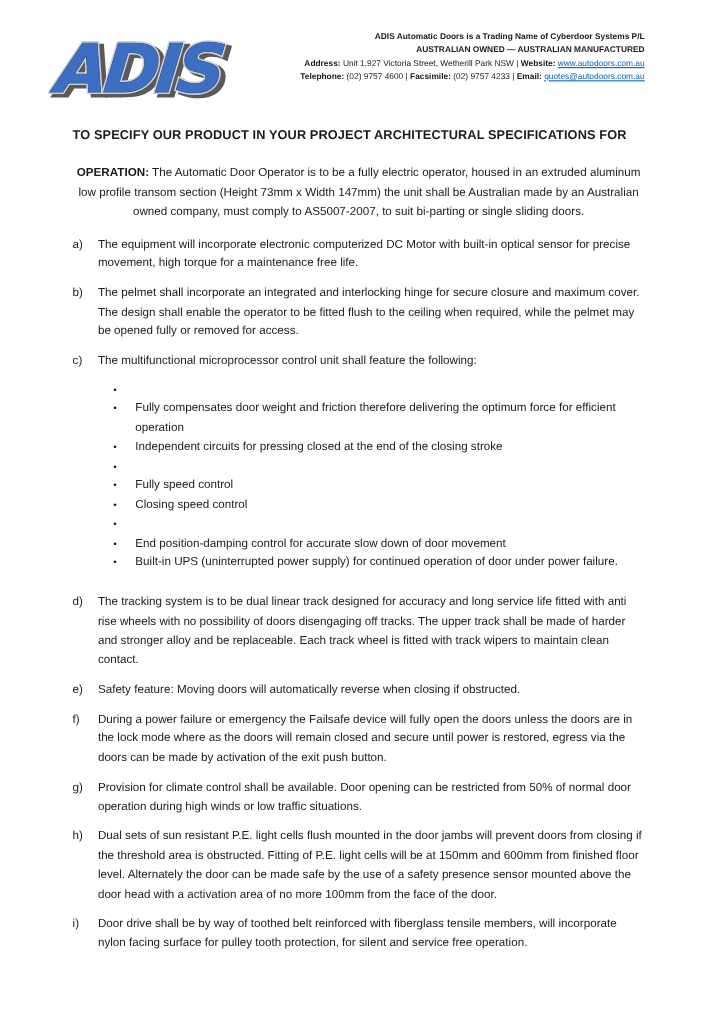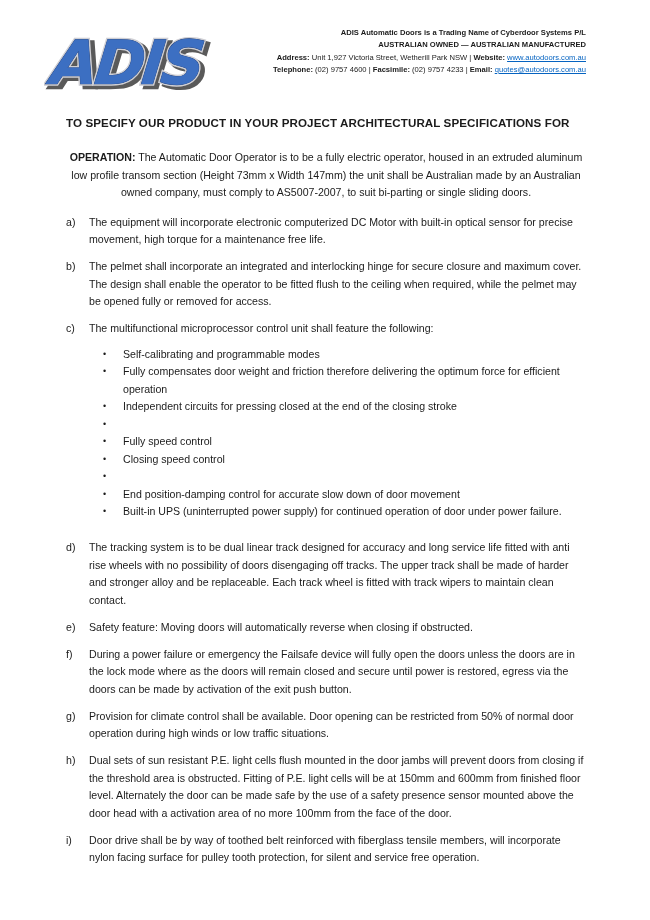--- a/index.html
+++ b/index.html
@@ -96,21 +96,20 @@
     <div class="item-body">The pelmet shall incorporate an integrated and interlocking hinge for secure closure and maximum cover. The design shall enable the operator to be fitted flush to the ceiling when required, while the pelmet may be opened fully or removed for access.</div>
   </div>
 
   <div class="item">
     <div class="item-letter">c)</div>
     <div class="item-body">
       <div>The multifunctional microprocessor control unit shall feature the following:</div>
       <div class="bullets">
         <div class="bullet-row">
             <span class="bullet-marker">•</span>
-            <span>Self-calibrating and programmable modes</span>
           </div>
         <div class="bullet-row">
             <span class="bullet-marker">•</span>
             <span>Fully compensates door weight and friction therefore delivering the optimum force for efficient operation</span>
           </div>
         <div class="bullet-row">
             <span class="bullet-marker">•</span>
             <span>Independent circuits for pressing closed at the end of the closing stroke</span>
           </div>
         <div class="bullet-row">

